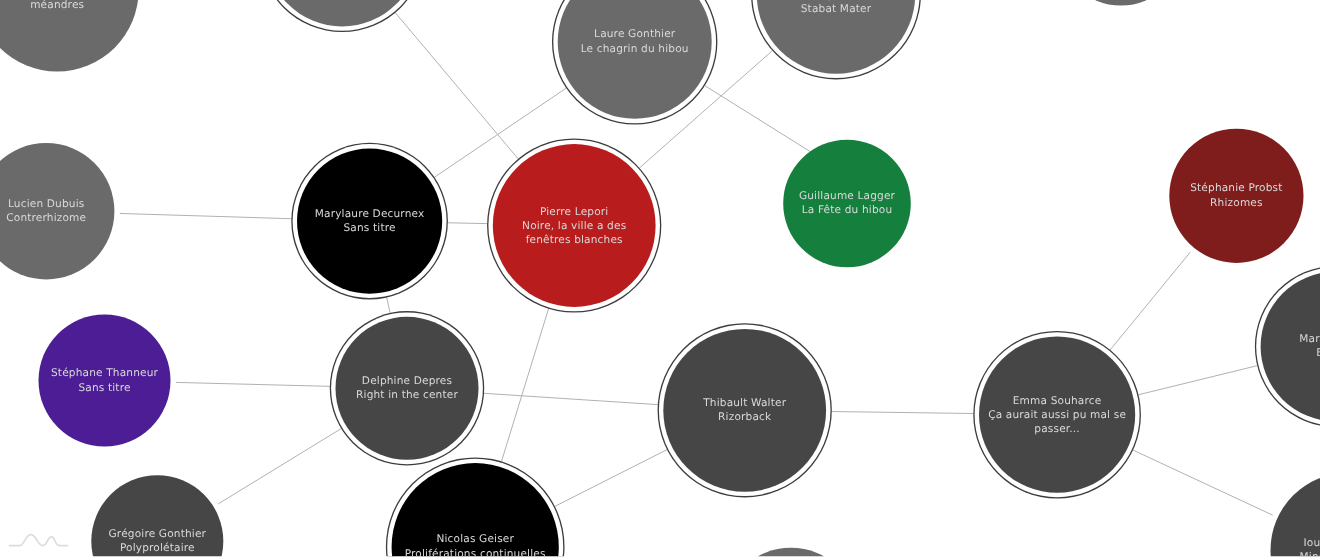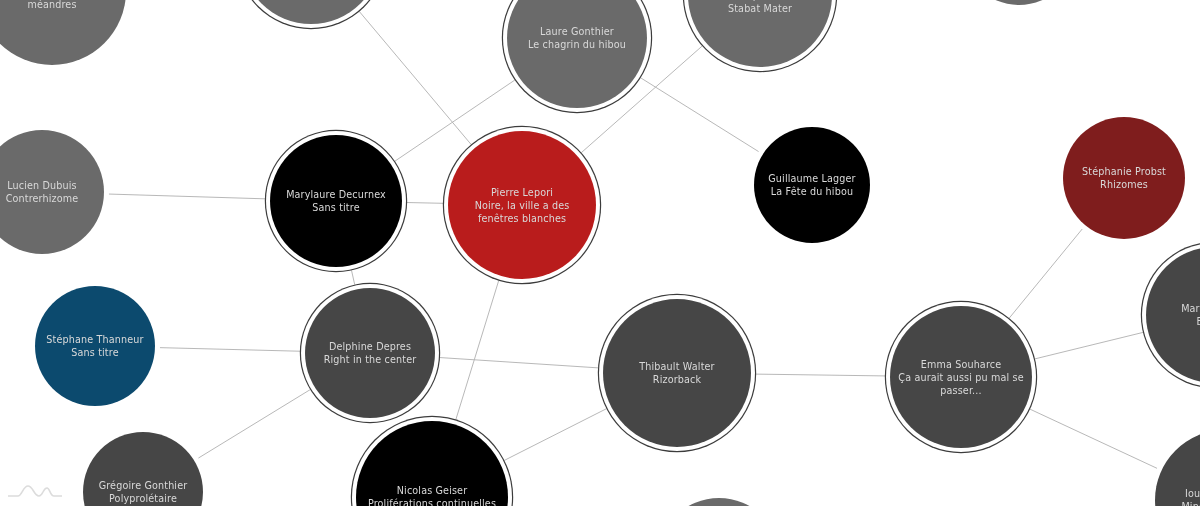--- a/index.html
+++ b/index.html
@@ -108,33 +108,33 @@
 Contrerhizome</span>
       </div>
       <div class="node ringed" style="left: 270px; top: 135px; width: 132px; height: 132px; background: #000000; color: rgb(217, 217, 217);">
         <span class="node-label">Marylaure Decurnex
 Sans titre</span>
       </div>
       <div class="node ringed" style="left: 448px; top: 131px; width: 148px; height: 148px; background: #b91c1c; color: rgb(217, 217, 217);">
         <span class="node-label">Pierre Lepori
 Noire, la ville a des fenêtres blanches</span>
       </div>
-      <div class="node" style="left: 754px; top: 127px; width: 116px; height: 116px; background: #000000; color: rgb(217, 217, 217); justify-content: center;">
+      <div class="node" style="left: 712px; top: 127px; width: 116px; height: 116px; background: #15803d; color: rgb(217, 217, 217); justify-content: center;">
         <span class="node-label">Guillaume Lagger
 La Fête du hibou</span>
       </div>
       <div class="node" style="left: 1063px; top: 117px; width: 122px; height: 122px; background: #7f1d1d; color: rgb(217, 217, 217);">
         <span class="node-label">Stéphanie Probst
 Rhizomes</span>
       </div>
       <div class="node ringed" style="left: 1146px; top: 247px; width: 136px; height: 136px; background: rgb(70, 70, 70); color: rgb(217, 217, 217);">
         <span class="node-label">Marthe Keller
 Beauté</span>
       </div>
-      <div class="node" style="left: 35px; top: 286px; width: 120px; height: 120px; background: #0c4a6e; color: rgb(217, 217, 217);">
+      <div class="node" style="left: 35px; top: 286px; width: 120px; height: 120px; background: #4c1d95; color: rgb(217, 217, 217);">
         <span class="node-label">Stéphane Thanneur
 Sans titre</span>
       </div>
       <div class="node ringed" style="left: 305px; top: 288px; width: 130px; height: 130px; background: rgb(70, 70, 70); color: rgb(217, 217, 217); justify-content: flex-end;">
         <span class="node-label">Delphine Depres
 Right in the center</span>
       </div>
       <div class="node ringed" style="left: 603px; top: 299px; width: 148px; height: 148px; background: rgb(70, 70, 70); color: rgb(217, 217, 217);">
         <span class="node-label">Thibault Walter
 Rizorback</span>

